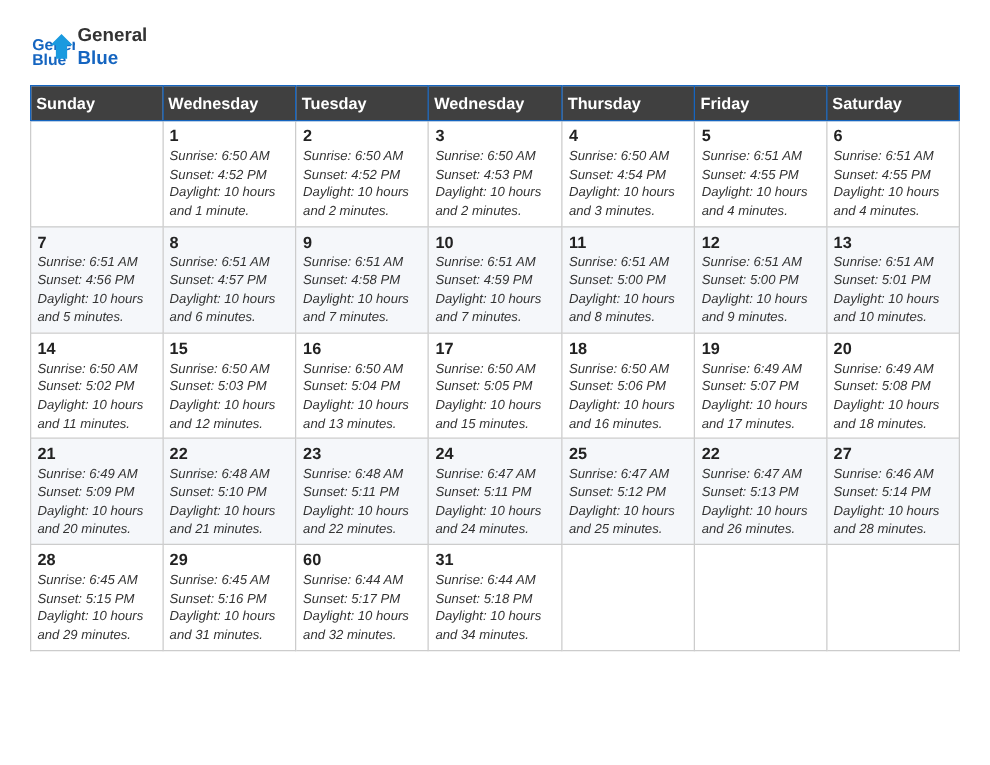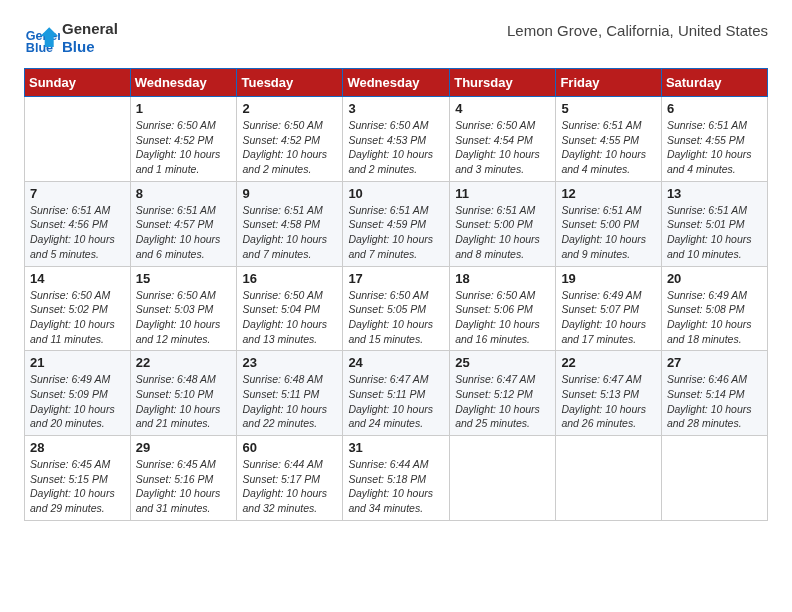--- a/index.html
+++ b/index.html
@@ -77,42 +77,41 @@
     .empty-cell {
       background: #f9f9f9;
     }
     tr:nth-child(even) td {
       background: #f5f7fa;
     }
     tr:nth-child(odd) td {
       background: #fff;
     }
     .calendar thead tr th {
-      background: #b91c1c;
+      background: #404040;
     }
   </style>
 </head>
 <body>
 
 <div class="header-row">
   <div class="logo">
     <svg class="logo-icon" viewBox="0 0 40 40" xmlns="http://www.w3.org/2000/svg">
       <text x="2" y="22" font-size="14" font-weight="bold" fill="#1565c0">General</text>
       <text x="2" y="36" font-size="14" font-weight="bold" fill="#1565c0">Blue</text>
       <polygon points="28,8 38,18 33,18 33,30 23,30 23,18 18,18" fill="#1a9adf"></polygon>
     </svg>
     <div>
       <div style="font-size:15px;font-weight:bold;color:#1565c0;line-height:1.2;">
         <span style="color:#333;">General</span><br>
         <span style="color:#1565c0;">Blue</span>
       </div>
     </div>
   </div>
   <div class="title-block">
-    <div class="location-title">Lemon Grove, California, United States</div>
   </div>
 </div>
 
 <table class="calendar">
   <thead>
     <tr>
       <th>Sunday</th>
       <th>Wednesday</th>
       <th>Tuesday</th>
       <th>Wednesday</th>

